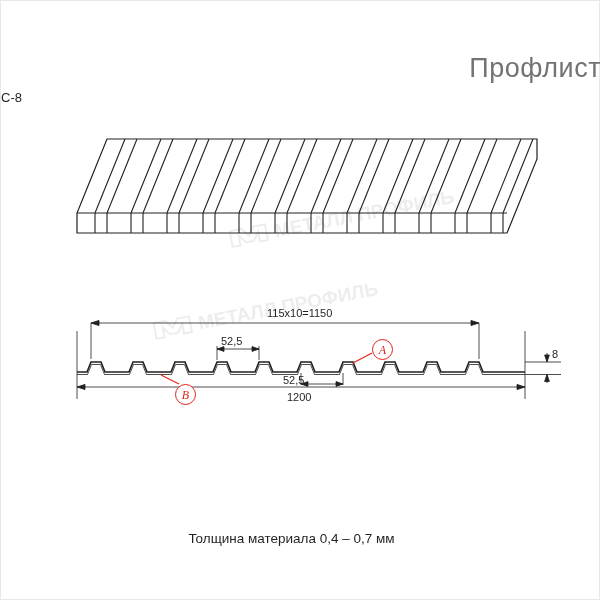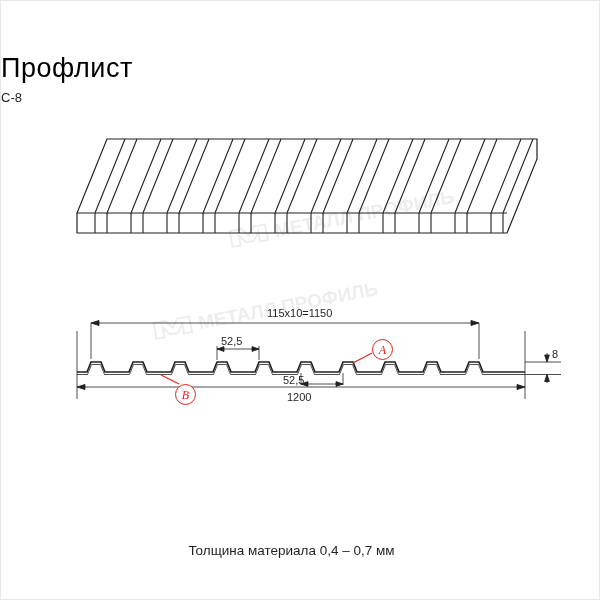--- a/index.html
+++ b/index.html
@@ -19,42 +19,41 @@
     width: 600px;
     height: 600px;
     box-sizing: border-box;
     border: 1px solid #e8e8e8;
   }
   .title {
     position: absolute;
     top: 52px;
     left: 0;
     width: 600px;
-    text-align: left;
+    text-align: right;
     font-size: 27px;
     letter-spacing: 0.5px;
-    color: #000000;
+    color: #737373;
   }
   .subtitle {
     position: absolute;
     top: 89px;
     left: 0;
     width: 600px;
     font-size: 13px;
     color: #231f20;
   }
   .footer {
     position: absolute;
     top: 530px;
     left: 0;
     width: 581px;
     text-align: center;
     font-size: 13.5px;
     color: #231f20;
-    margin-top: 12px;
   }
   .art {
     position: absolute;
     top: 0;
     left: 0;
   }
   .wm {
     position: absolute;
     pointer-events: none;
     opacity: 0.5;

